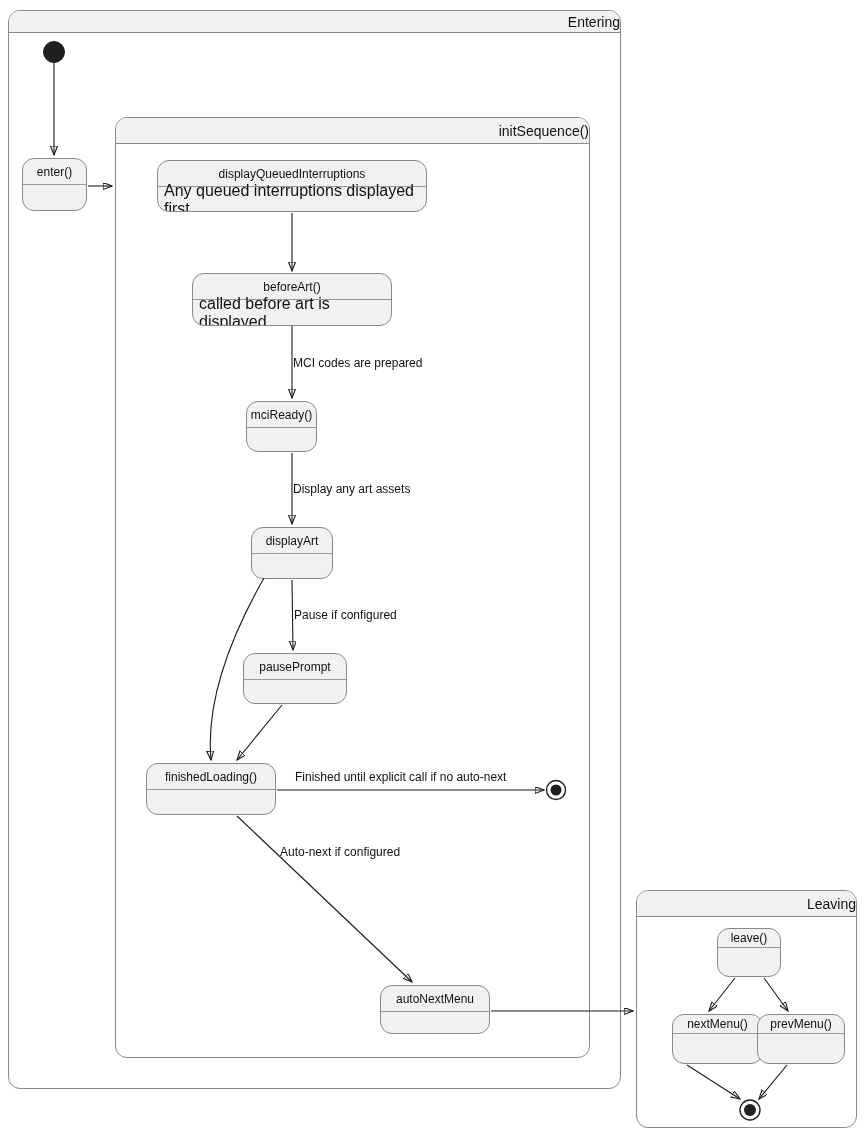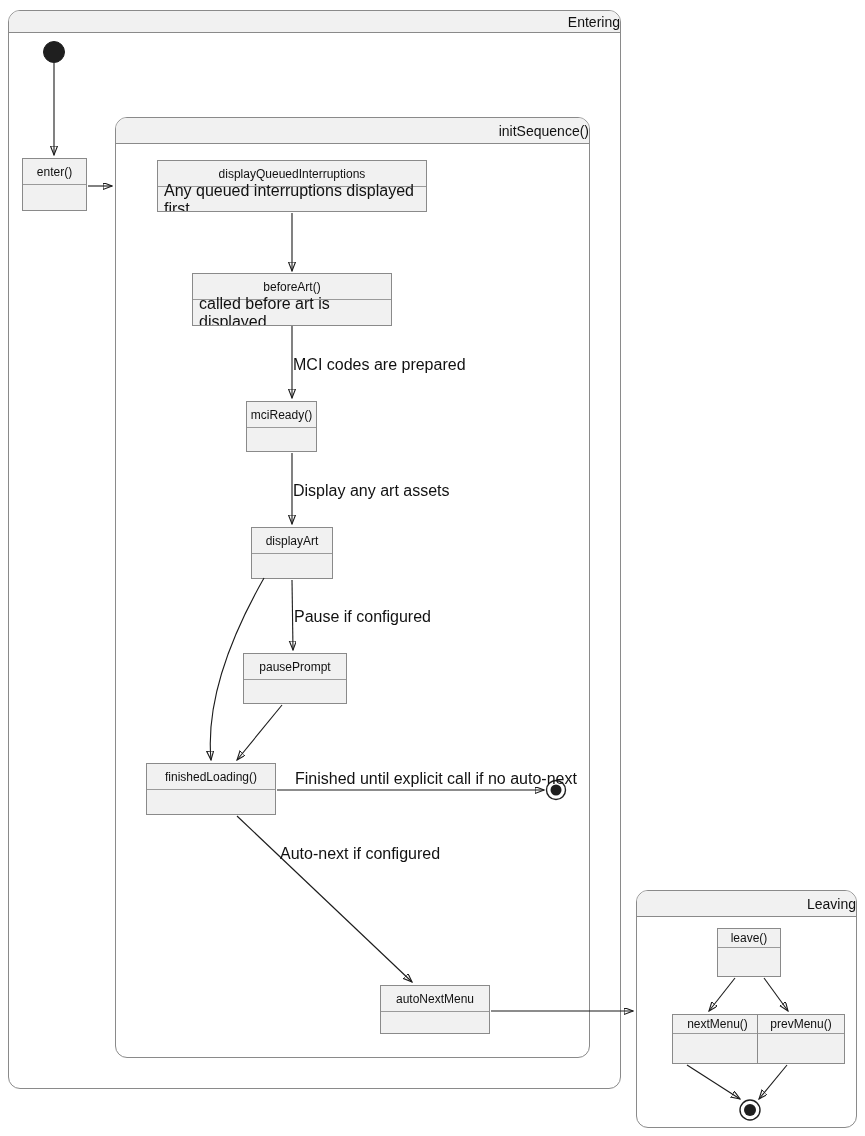--- a/index.html
+++ b/index.html
@@ -30,21 +30,21 @@
     justify-content: flex-end;
     font-size: 14px;
   }
   .h22 { height: 22px; }
   .h26 { height: 26px; }
 
   
   .state {
     position: absolute;
     border: 1px solid #8a8a8a;
-    border-radius: 0;
+    border-radius: 12px;
     background: #f1f1f1;
     overflow: hidden;
   }
   .state-title {
     height: 26px;
     display: flex;
     align-items: center;
     justify-content: center;
     font-size: 12px;
     border-bottom: 1px solid #9a9a9a;
@@ -54,21 +54,21 @@
     display: flex;
     align-items: center;
     padding: 0 6px;
     font-size: 16px;
     height: 25px;
   }
 
   
   .edge-label {
     position: absolute;
-    font-size: 16px;
+    font-size: 12px;
     white-space: nowrap;
     color: #111111;
   }
 
   svg.edges {
     position: absolute;
     left: 0; top: 0;
     width: 865px; height: 1136px;
     pointer-events: none;
   }

